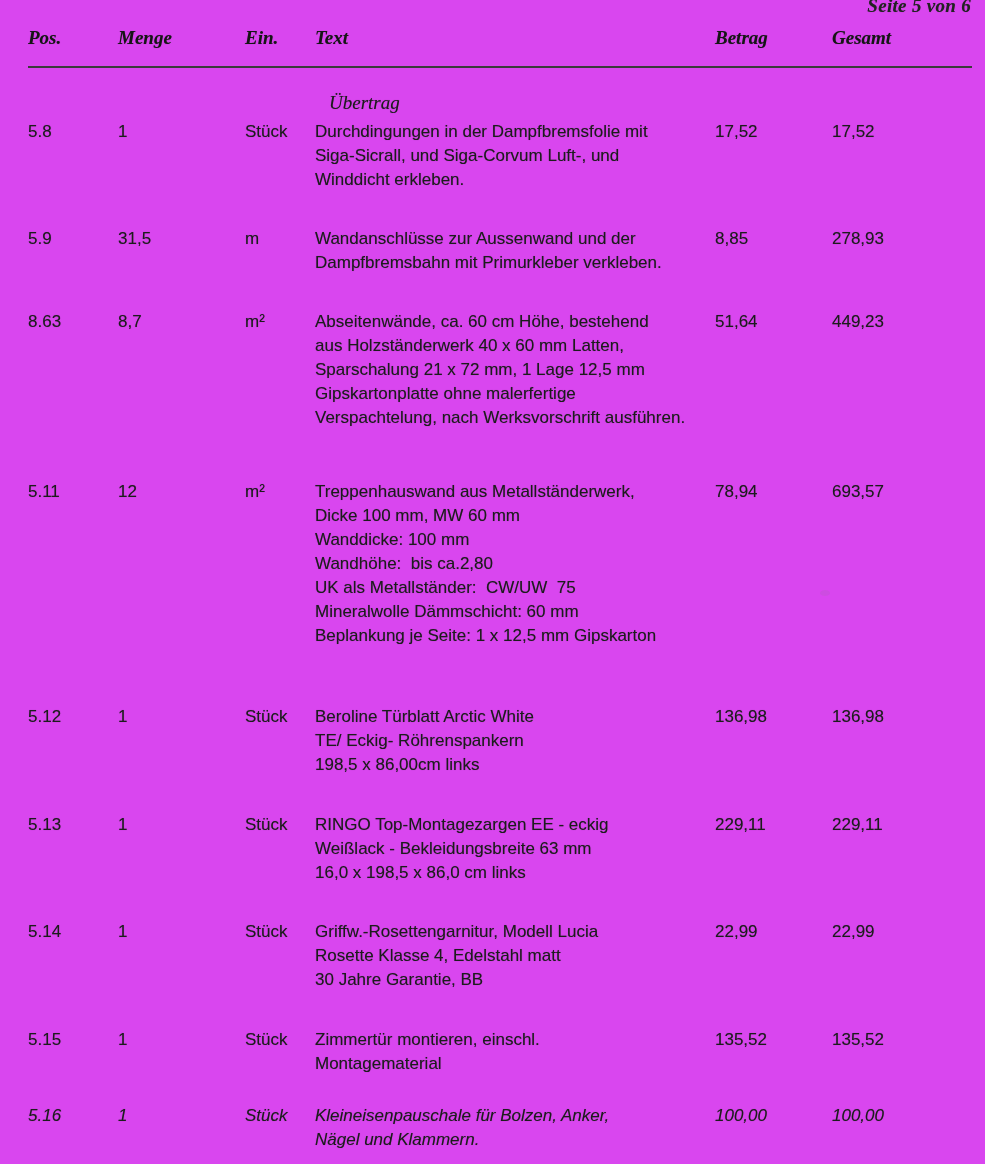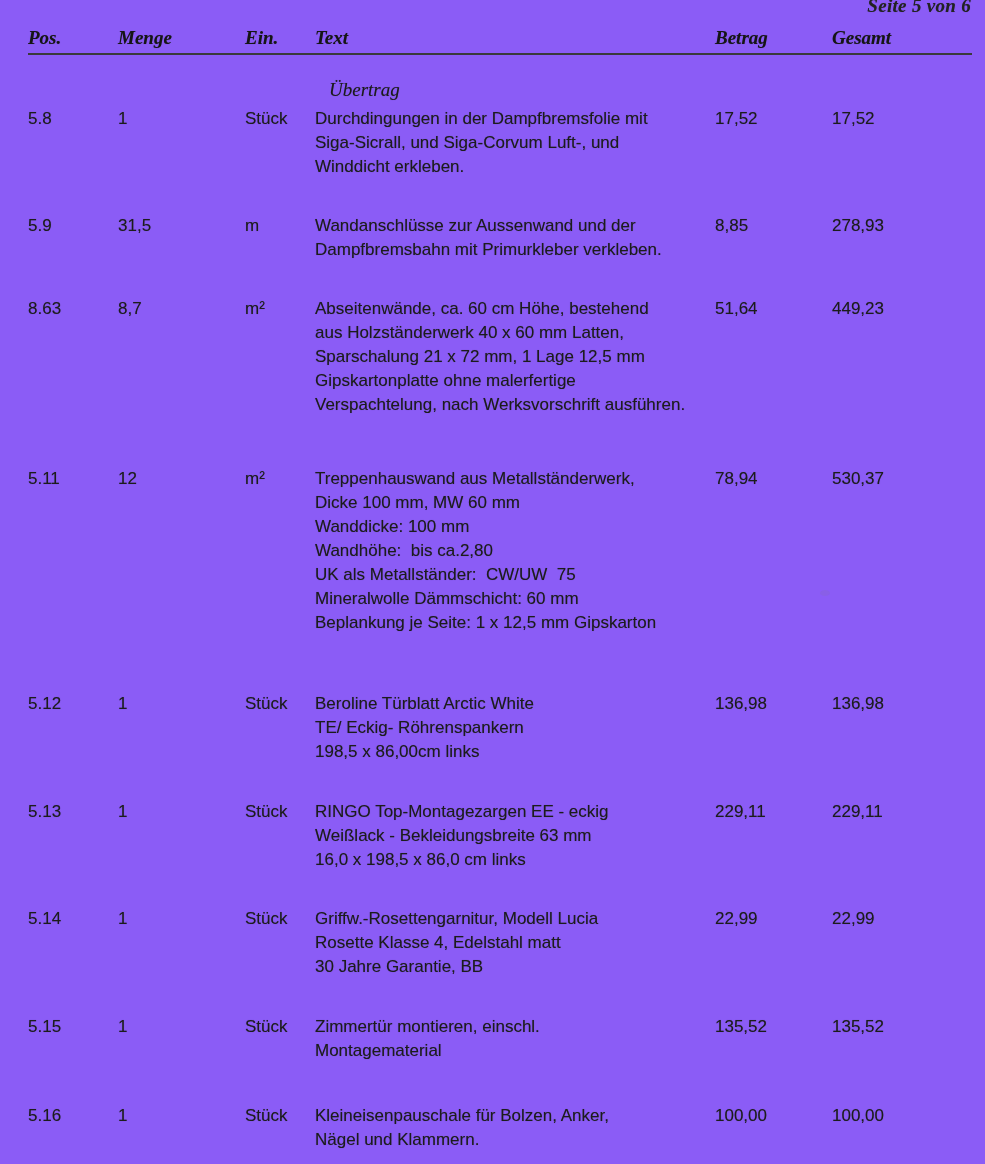--- a/index.html
+++ b/index.html
@@ -2,21 +2,21 @@
 <html lang="de"><head>
 <meta charset="utf-8">
 <title>Seite 5 von 6</title>
 <style>
   html, body { margin: 0; padding: 0; background: #e8e8e8; }
   .page {
     position: relative;
     width: 985px;
     height: 1164px;
     margin: 0 auto;
-    background: #8b5cf6;
+    background: #d946ef;
     overflow: hidden;
     color: #1e1e1e;
     font-family: "Liberation Sans", "DejaVu Sans", sans-serif;
     box-sizing: border-box;
     padding: 0 13px 0 28px;
   }
   
   .page * { text-shadow: 0 0 0.7px rgba(30,30,30,0.45); }
 
   .page-label {
@@ -38,21 +38,21 @@
   }
   .cell-betrag, .cell-gesamt { }
 
   .header-row {
     margin-top: 27px;
     font-family: "Liberation Serif", "DejaVu Serif", serif;
     font-style: italic;
     font-weight: bold;
     font-size: 19px;
     line-height: 22px;
-    padding-bottom: 4px;
+    padding-bottom: 17px;
     border-bottom: 2.5px solid #3a3a3a;
     color: #151515;
   }
 
   .carryover-row {
     margin-top: 23px;
     font-family: "Liberation Serif", "DejaVu Serif", serif;
     font-style: italic;
     font-size: 19px;
     line-height: 24px;
@@ -69,21 +69,21 @@
   .cell-text { white-space: pre-wrap; }
 
   .rows .row:nth-of-type(1) { margin-top: 5px; }
   .rows .row:nth-of-type(2) { margin-top: 35px; }
   .rows .row:nth-of-type(3) { margin-top: 35px; }
   .rows .row:nth-of-type(4) { margin-top: 50px; }
   .rows .row:nth-of-type(5) { margin-top: 57px; }
   .rows .row:nth-of-type(6) { margin-top: 36px; }
   .rows .row:nth-of-type(7) { margin-top: 35px; }
   .rows .row:nth-of-type(8) { margin-top: 36px; }
-  .rows .row:nth-of-type(9) { margin-top: 41px; }
+  .rows .row:nth-of-type(9) { margin-top: 28px; font-style: italic; }
 
   
   .smudge {
     position: absolute;
     left: 820px;
     top: 590px;
     width: 10px;
     height: 6px;
     background: rgba(120,120,120,0.12);
     border-radius: 50%;
@@ -154,21 +154,21 @@
       <div class="cell-menge">12</div>
       <div class="cell-ein">m²</div>
       <div class="cell-text">Treppenhauswand aus Metallständerwerk,
 Dicke 100 mm, MW 60 mm
 Wanddicke: 100 mm
 Wandhöhe:  bis ca.2,80
 UK als Metallständer:  CW/UW  75
 Mineralwolle Dämmschicht: 60 mm
 Beplankung je Seite: 1 x 12,5 mm Gipskarton</div>
       <div class="cell-betrag">78,94</div>
-      <div class="cell-gesamt">530,37</div>
+      <div class="cell-gesamt">693,57</div>
     </div>
 
     <div class="grid row">
       <div class="cell-pos">5.12</div>
       <div class="cell-menge">1</div>
       <div class="cell-ein">Stück</div>
       <div class="cell-text">Beroline Türblatt Arctic White
 TE/ Eckig- Röhrenspankern
 198,5 x 86,00cm links</div>
       <div class="cell-betrag">136,98</div>

